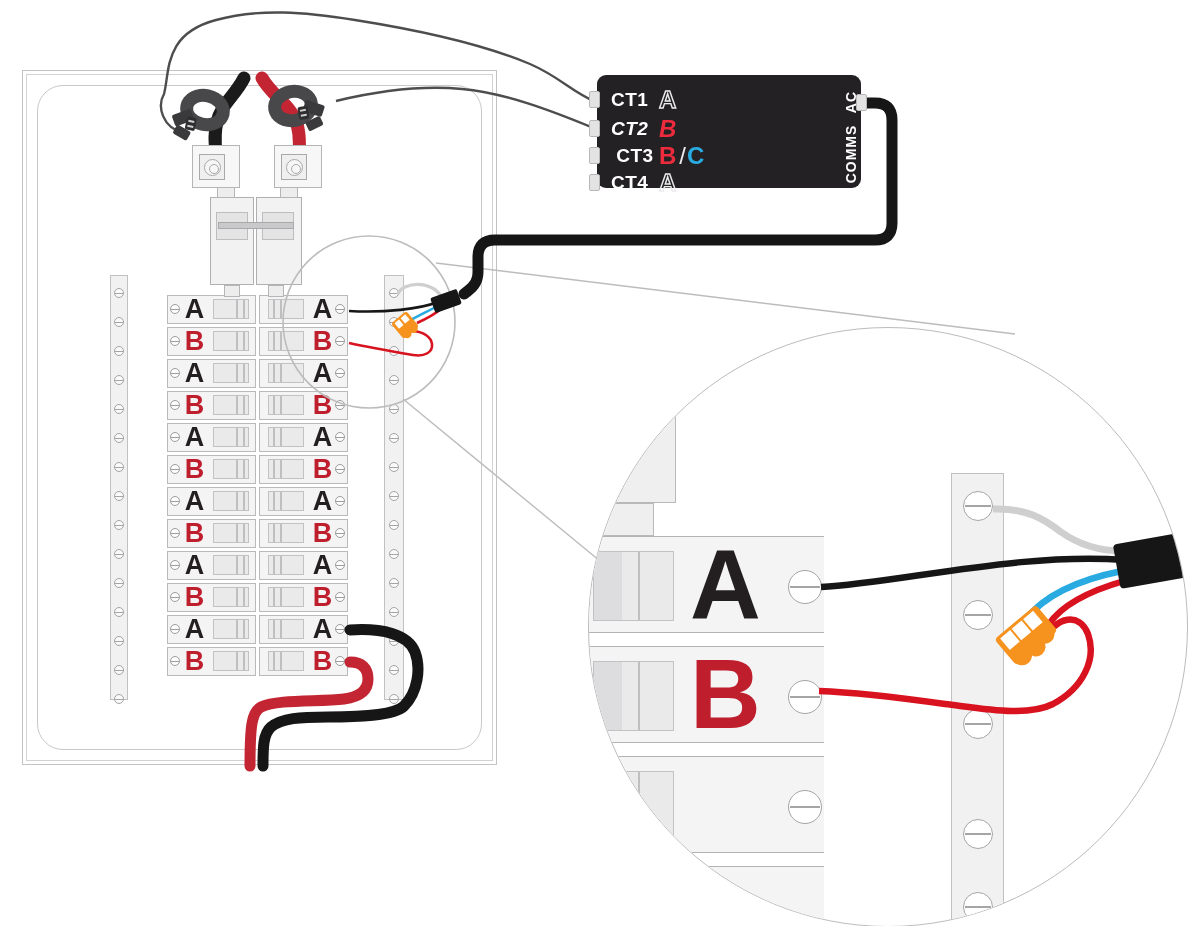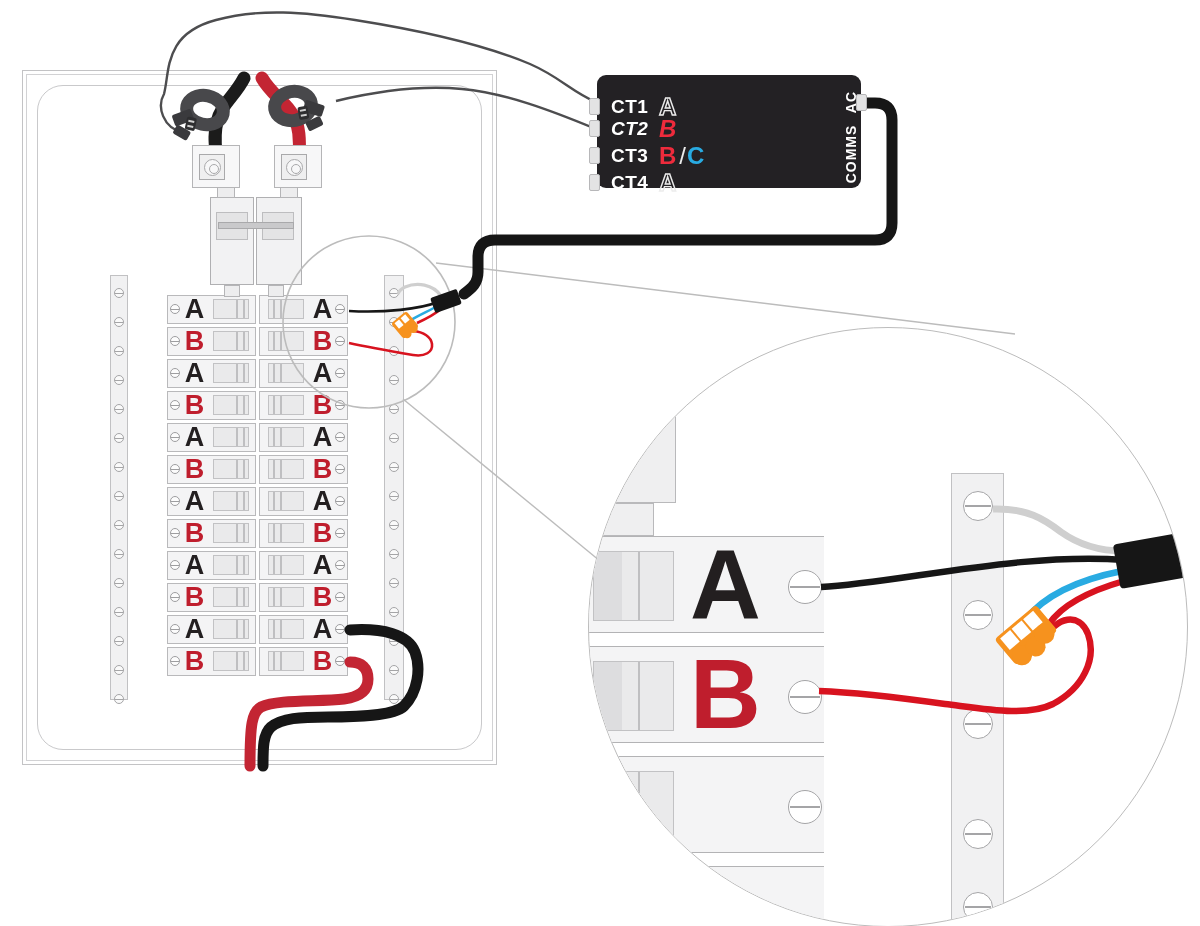--- a/index.html
+++ b/index.html
@@ -331,35 +331,35 @@
       <circle cx="-4" cy="8" r="4.5" fill="#f6921e"></circle>
       <circle cx="4" cy="8" r="4.5" fill="#f6921e"></circle>
     </g>
     <path d="M350,630 C382,628 408,634 415,652 C421,668 418,692 404,706 C394,716 356,717 328,717 C300,717 282,718 271,727 C263,734 263,748 263,766" stroke="#161616" stroke-width="11" fill="none" stroke-linecap="round"></path>
     <path d="M350,662 C362,662 368,668 368,679 C368,691 359,697 344,699 C318,702 278,699 261,707 C252,712 250,724 250,766" stroke="#c32533" stroke-width="11" fill="none" stroke-linecap="round"></path>
   </svg>
 
   <div class="device">
     <div>
 
-    <div class="ctrow" style="top: 20px;">
+    <div class="ctrow" style="top: 13px;">
         <span class="ptab"></span>
         <span class="ctlbl">CT1</span>
         <span style="display:flex">
             <span class="ph ph-outline">A</span>
           </span>
       </div>
         <div class="ctrow" style="top: 42px; font-style: italic;">
         <span class="ptab"></span>
         <span class="ctlbl">CT2</span>
         <span style="display:flex">
             <span class="ph ph-red">B</span>
           </span>
       </div>
-        <div class="ctrow" style="top: 69px;">
+        <div class="ctrow" style="top: 69px; text-align: center;">
         <span class="ptab"></span>
         <span class="ctlbl">CT3</span>
         <span style="display:flex">
             <span class="ph ph-red">B</span>
             <span class="ph ph-slash">/</span>
             <span class="ph ph-blue">C</span>
           </span>
       </div>
         <div class="ctrow" style="top: 96px;">
         <span class="ptab"></span>

